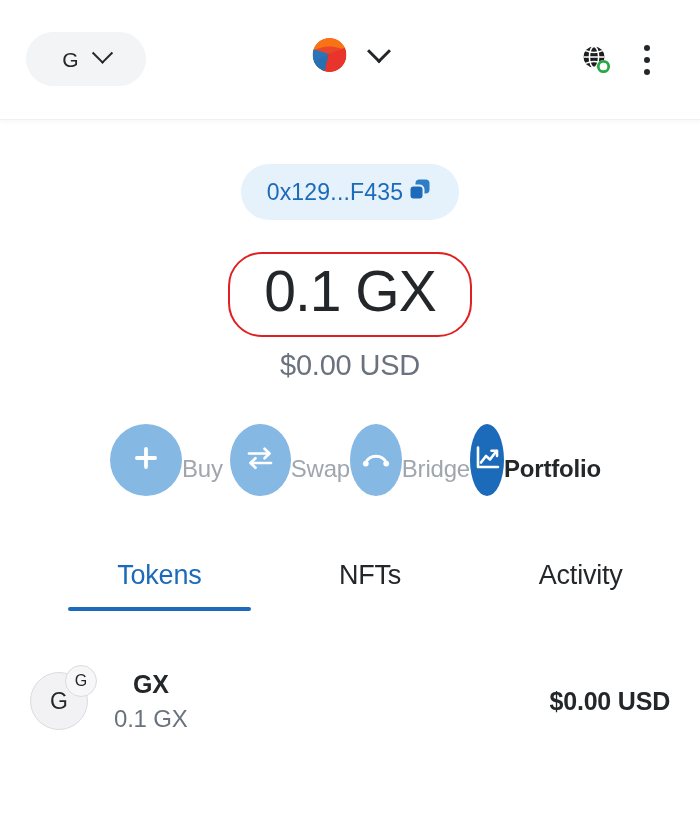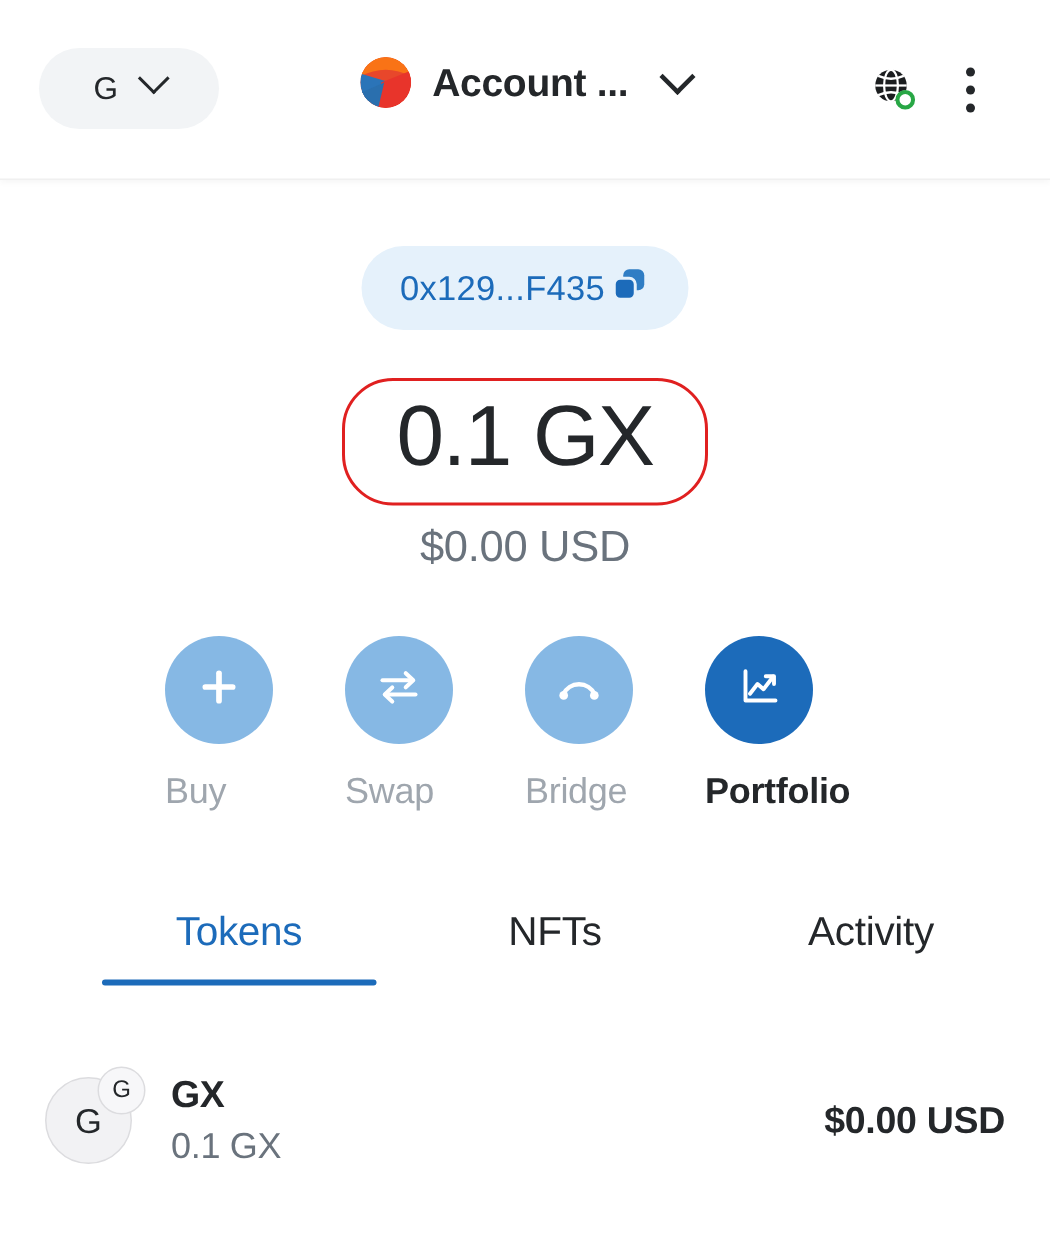--- a/index.html
+++ b/index.html
@@ -83,21 +83,21 @@
   }
   .bal-fiat {
     text-align:center; margin-top:12px;
     font-size:29px; color:#6a737d; font-weight:400; letter-spacing:-0.2px;
   }
 
   
   .actions {
     display:flex; justify-content:center; gap:0; margin-top:42px;
   }
-  .action { width:120px; display:flex; flex-direction:column; }
+  .action { width:120px; display:flex; flex-direction:row; align-items:center; }
   .action .circle {
     width:72px; height:72px; border-radius:50%;
     display:flex; align-items:center; justify-content:center;
   }
   .action .circle.enabled { background:#1c6bba; cursor:pointer; }
   .action .circle.disabled { background:#86b8e4; cursor:default; }
   .action .lbl {
     margin-top:18px; font-size:24px; letter-spacing:-0.2px;
   }
   .action .lbl.enabled { color:#24272a; font-weight:700; }
@@ -130,21 +130,21 @@
     display:flex; align-items:center; justify-content:center;
     font-size:23px; color:#24272a;
   }
   .tok-icon .badge {
     position:absolute; right:-1px; top:-3px; width:32px; height:32px; border-radius:50%;
     background:#f7f7f9; border:1px solid #dcdcdf;
     display:flex; align-items:center; justify-content:center;
     font-size:16px; color:#24272a;
   }
   .tok-mid { margin-left:18px; display:flex; flex-direction:column; gap:6px; }
-  .tok-name { font-size:25px; font-weight:700; color:#24272a; letter-spacing:-0.2px; }
+  .tok-name { font-size:25px; font-weight:700; color:#24272a; letter-spacing:-0.2px;text-align:center; }
   .tok-amt { font-size:24px; color:#6a737d; font-weight:400; letter-spacing:-0.2px; }
   .tok-right {
     margin-left:auto; font-size:25px; font-weight:700; color:#24272a; letter-spacing:-0.2px;
   }
 </style>
 </head>
 <body>
 
 <div class="app">
 
@@ -165,21 +165,20 @@
             </defs>
           <g clip-path="url(#cb)">
             <rect x="0" y="0" width="34" height="34" fill="#e8472b"></rect>
             <path d="M0 0 H34 V13 Q17 4 0 13 Z" fill="#f97316"></path>
             <path d="M0 11 L20 17 L0 34 Z" fill="#2b74b8"></path>
             <path d="M14 17 L34 9 V34 H10 Z" fill="#e8342b"></path>
             <path d="M0 24 L16 17 L12 34 H0 Z" fill="#2a6fae"></path>
           </g>
         </svg>
       </span>
-      <span class="acct-name">Account ...</span>
       <span class="chev-wrap">
         <span class="chev big"></span>
       </span>
     </div>
 
     <div class="globe-btn">
       <svg width="36" height="36" viewBox="0 0 36 36">
         <g fill="none" stroke="#1b1d1f" stroke-width="2.1">
           <circle cx="16" cy="15" r="10.5" fill="#1b1d1f" stroke="none"></circle>
           <g stroke="#ffffff" stroke-width="1.5">

